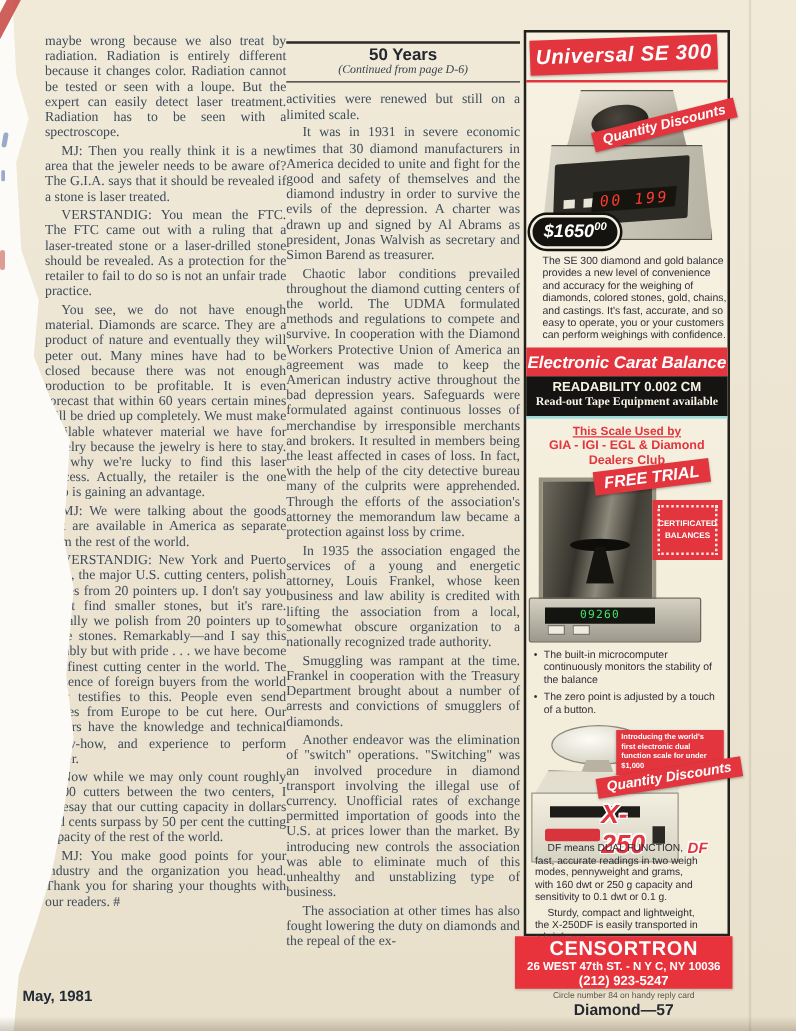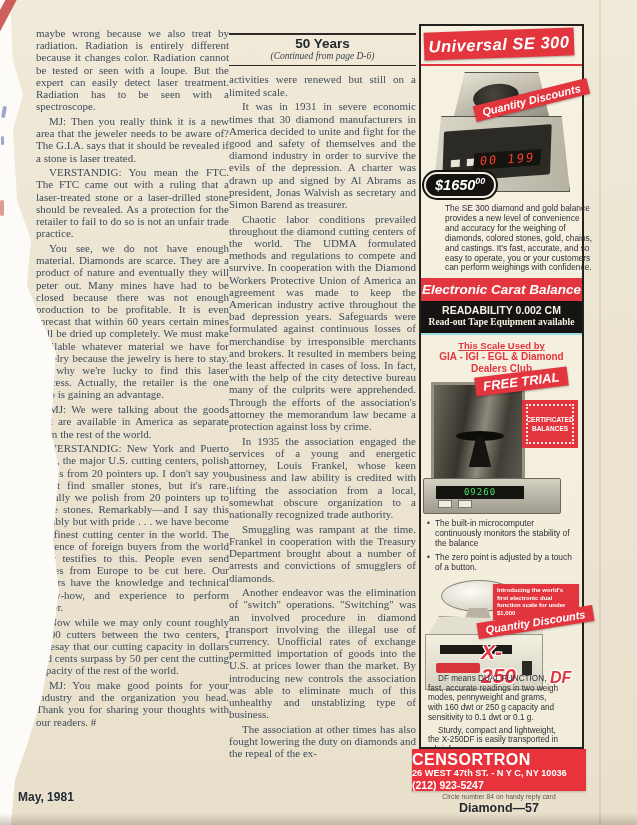--- a/index.html
+++ b/index.html
@@ -101,30 +101,30 @@
   .m3-label{position:absolute;left:10px;top:28px;width:44px;height:10px;background:#d8343c;border-radius:2px;}
   .m3-btn{position:absolute;right:10px;top:26px;width:10px;height:14px;background:#2a2924;}
   .infobox{position:absolute;left:70px;top:6px;width:86px;background:#e2353e;color:#fff;
     font:bold 6px/7.5px "Liberation Sans",sans-serif;padding:3px 4px;box-sizing:border-box;
     box-shadow:0 1px 2px rgba(0,0,0,.3);}
   .qd2{left:54px;top:36px;transform:rotate(-9deg);}
   .qd1{left:48px;top:22px;transform:rotate(-14deg);}
   .x250-logo{position:absolute;left:58px;top:62px;color:#e2353e;
     font:bold italic 21px "Liberation Sans",sans-serif;
     text-shadow:1px 1px 0 #fff,-1px -1px 0 #fff,1px -1px 0 #fff,-1px 1px 0 #fff;}
-  .x250-logo .df{font-size:16px;margin-left:34px;}
+  .x250-logo .df{font-size:12px;margin-left:34px;}
   .df-text{left:7px;top:648px;width:148px;font-size:8.2px;line-height:9.7px;}
   .df-text p{margin:0 16px 3px 0;text-indent:10px;}
   .bullets{position:absolute;left:6px;top:492px;width:150px;margin:0;padding:0;list-style:none;}
   .bullets li{font:8.4px/10px "Liberation Sans",sans-serif;color:#2e2e36;margin-bottom:4px;
     padding-left:8px;position:relative;}
   .bullets li::before{content:"•";position:absolute;left:0;top:0;}
   
   #censortron{position:absolute;left:412px;top:749px;width:174px;height:42px;background:#e8333c;
-    color:#fff;box-shadow:0 1px 2px rgba(0,0,0,.2);}
+    color:#fff;text-align:center;box-shadow:0 1px 2px rgba(0,0,0,.2);}
   #censortron .name{font:bold 16px/17px "Liberation Sans",sans-serif;letter-spacing:.5px;margin-top:2px;}
   #censortron .addr{font:bold 9.2px/11px "Liberation Sans",sans-serif;}
   #censortron .phone{font:bold 10.5px/12px "Liberation Sans",sans-serif;}
   .reply-note{position:absolute;left:412px;top:793px;width:174px;text-align:center;
     font:6.8px "Liberation Sans",sans-serif;color:#5b564b;}
   .page-number{position:absolute;left:412px;top:801px;width:174px;text-align:center;
     font:bold 12.5px "Liberation Sans",sans-serif;color:#24292f;}
 </style>
 </head>
 <body>
@@ -168,21 +168,21 @@
       <div class="m1-body"></div>
       <div class="m1-panel">
         <div class="m1-btn" style="left:8px;"></div>
         <div class="m1-btn" style="left:24px;"></div>
         <div class="m1-led">00 199</div>
       </div>
       <div class="ribbon qd1">Quantity Discounts</div>
     </div>
     <div class="price"><span>$1650</span><sup>00</sup></div>
 
-    <div class="ad-text" style="left:24px;top:178px;width:148px;">The SE 300 diamond and gold balance provides a new level of convenience and accuracy for the weighing of diamonds, colored stones, gold, chains, and castings. It's fast, accurate, and so easy to operate, you or your customers can perform weighings with confidence.</div>
+    <div class="ad-text" style="left:13px;top:178px;width:148px;">The SE 300 diamond and gold balance provides a new level of convenience and accuracy for the weighing of diamonds, colored stones, gold, chains, and castings. It's fast, accurate, and so easy to operate, you or your customers can perform weighings with confidence.</div>
 
     <div class="carat-bar ad-red">Electronic Carat Balance</div>
     <div class="black-bar">
       <div class="l1">READABILITY 0.002 CM</div>
       <div class="l2">Read-out Tape Equipment available</div>
     </div>
     <div class="cyan-sliver"></div>
     <div class="used-by">
       <div class="l1">This Scale Used by</div>
       <div class="l2">GIA - IGI - EGL &amp; Diamond Dealers Club</div>

